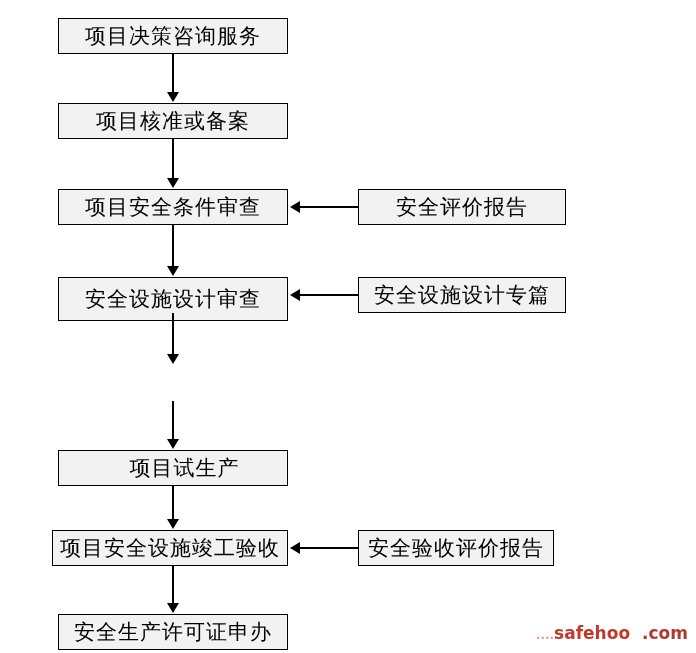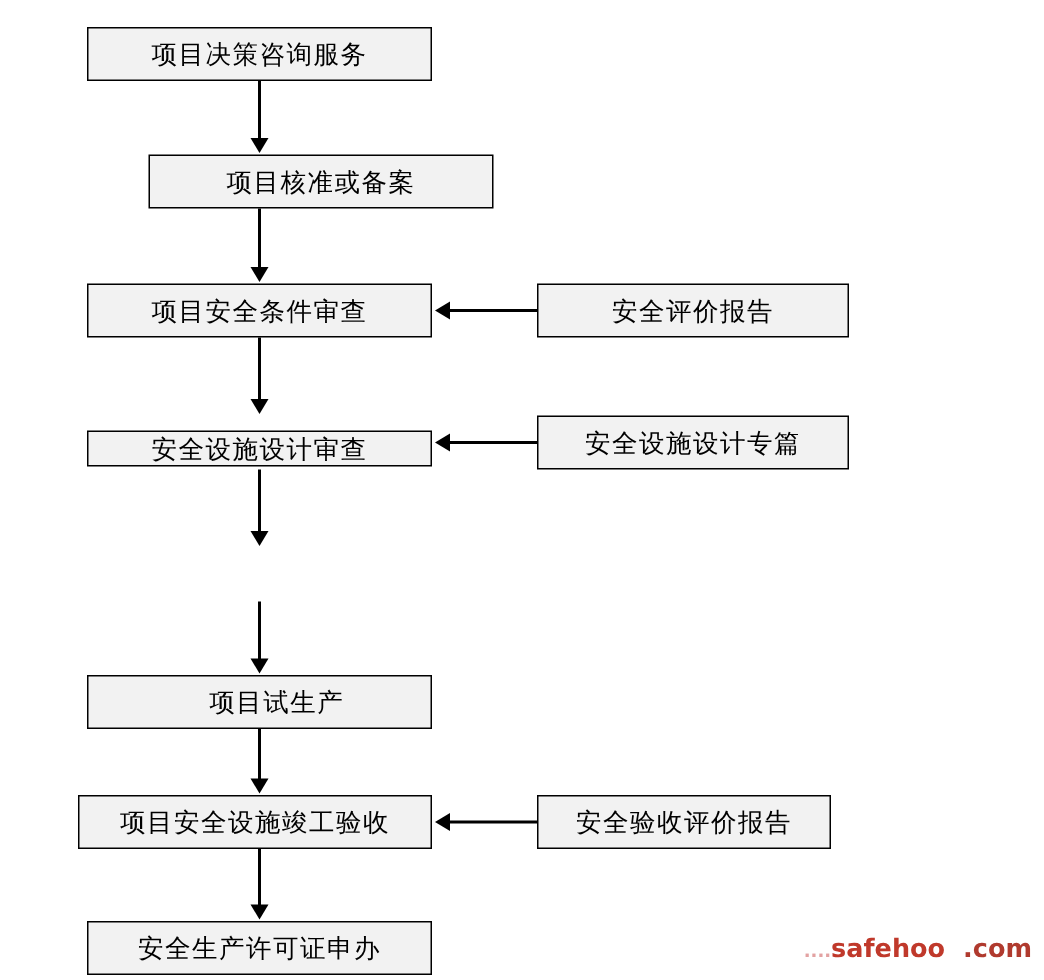--- a/index.html
+++ b/index.html
@@ -17,21 +17,21 @@
   }
   .node {
     position: absolute;
     box-sizing: border-box;
     border: 1px solid #000000;
     background: #f2f2f2;
     color: #000000;
     display: flex;
     align-items: center;
     justify-content: center;
-    font-size: 17px;
+    font-size: 21px;
     letter-spacing: 1px;
     white-space: nowrap;
   }
   .conn {
     position: absolute;
     background: #000000;
   }
   .vline {
     width: 2px;
   }
@@ -74,25 +74,25 @@
     padding-left: 12px;
   }
 </style>
 </head>
 <body>
 
 <div id="canvas">
 
   <div class="node" style="left:58px; top:18px; width:230px; height:36px;">项目决策咨询服务</div>
 
-  <div class="node" style="left:58px; top:103px; width:230px; height:36px;margin-left:41px;">项目核准或备案</div>
+  <div class="node" style="left:58px; top:103px; width:230px; height:36px;">项目核准或备案</div>
 
   <div class="node" style="left:58px; top:189px; width:230px; height:36px;">项目安全条件审查</div>
 
-  <div class="node" style="left:58px; top:287px; width:230px; height:24px;">安全设施设计审查</div>
+  <div class="node" style="left:58px; top:277px; width:230px; height:44px;">安全设施设计审查</div>
 
 
   <div class="node" style="left:58px; top:450px; width:230px; height:36px;padding-left:23px;">项目试生产</div>
 
   <div class="node" style="left:52px; top:530px; width:236px; height:36px;">项目安全设施竣工验收</div>
 
   <div class="node" style="left:58px; top:614px; width:230px; height:36px;">安全生产许可证申办</div>
 
   <div class="node" style="left:358px; top:189px; width:208px; height:36px;">安全评价报告</div>
 

